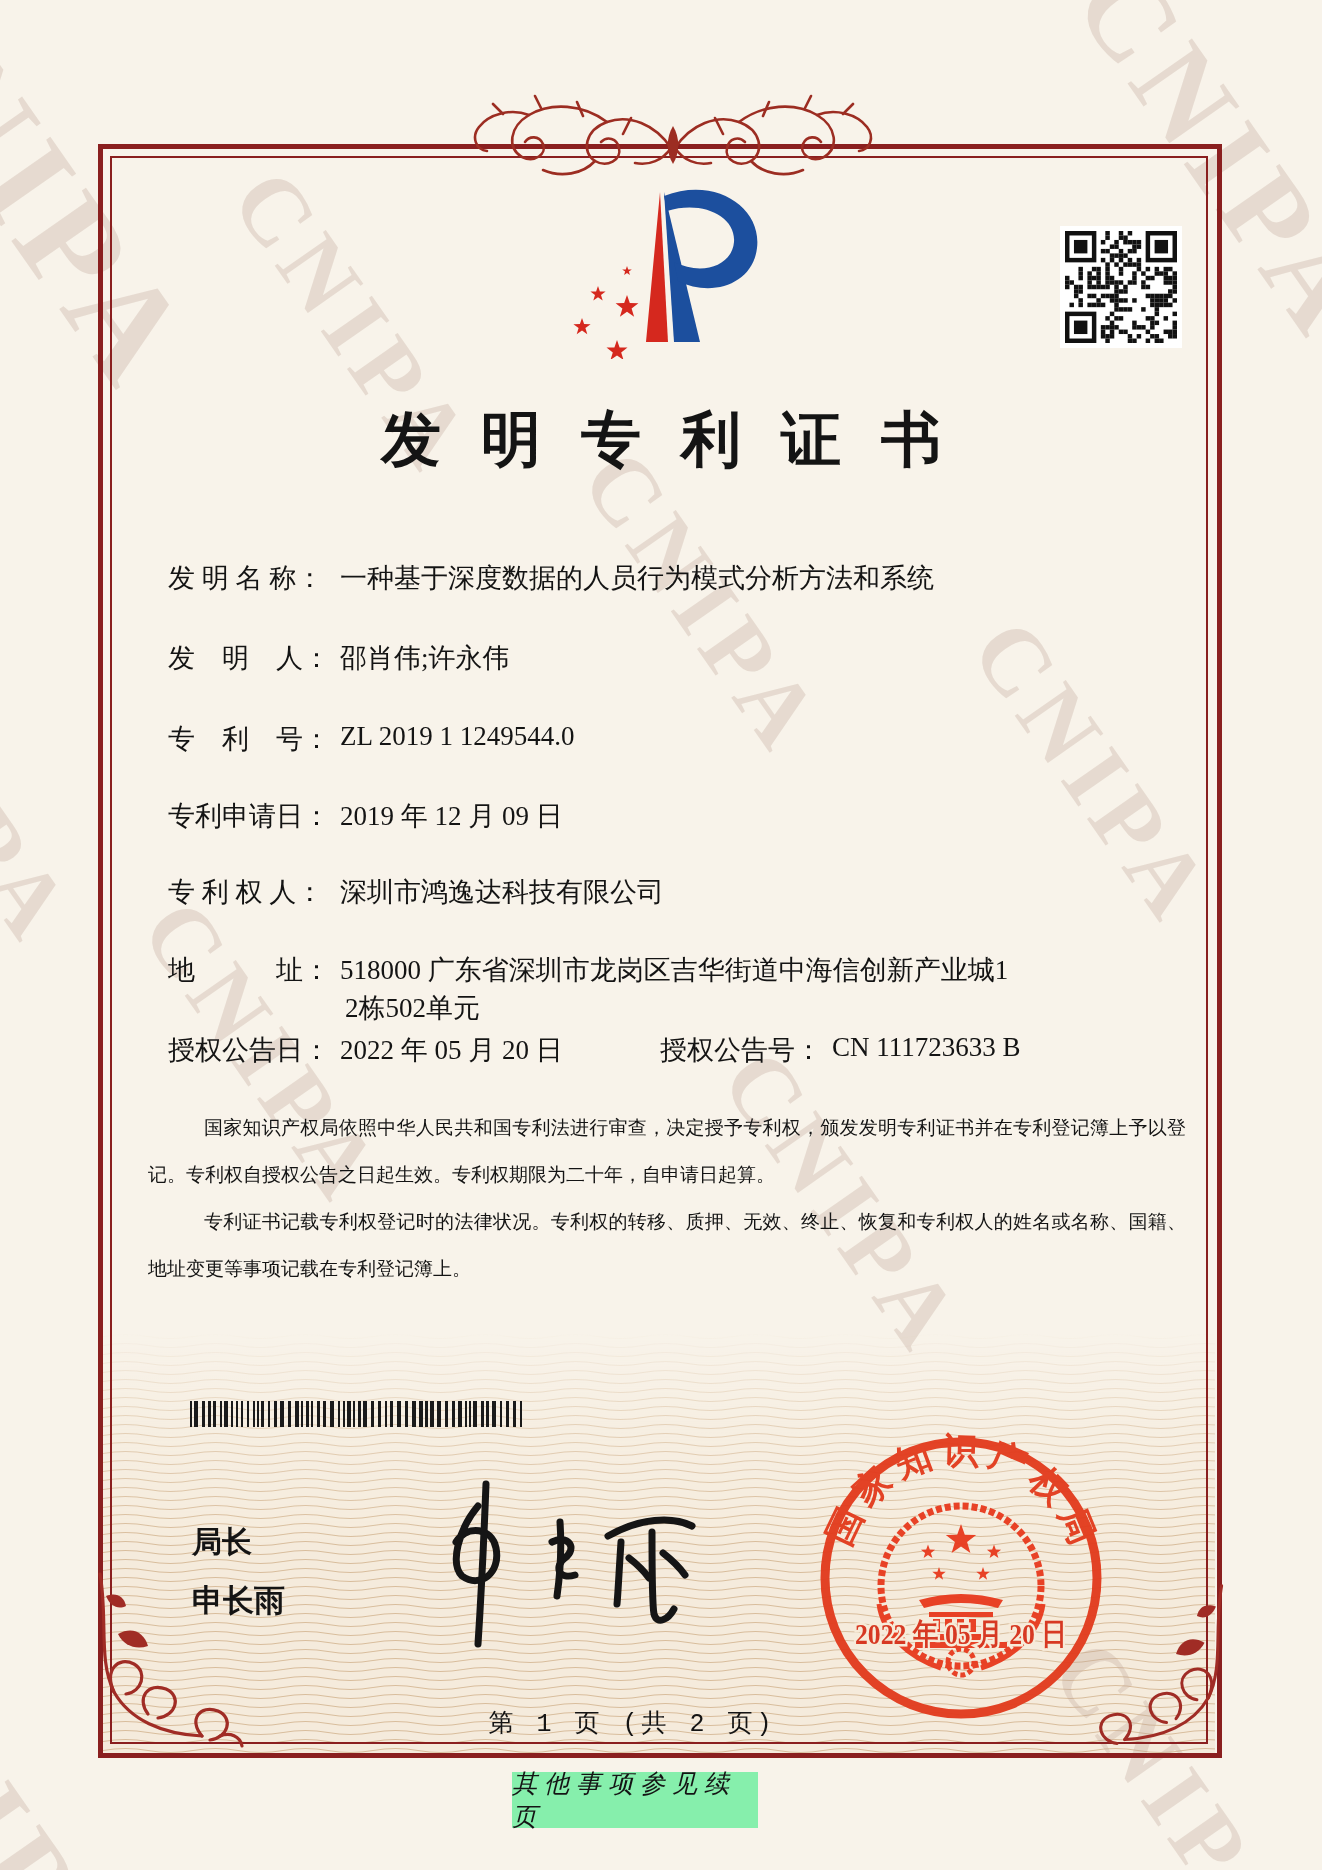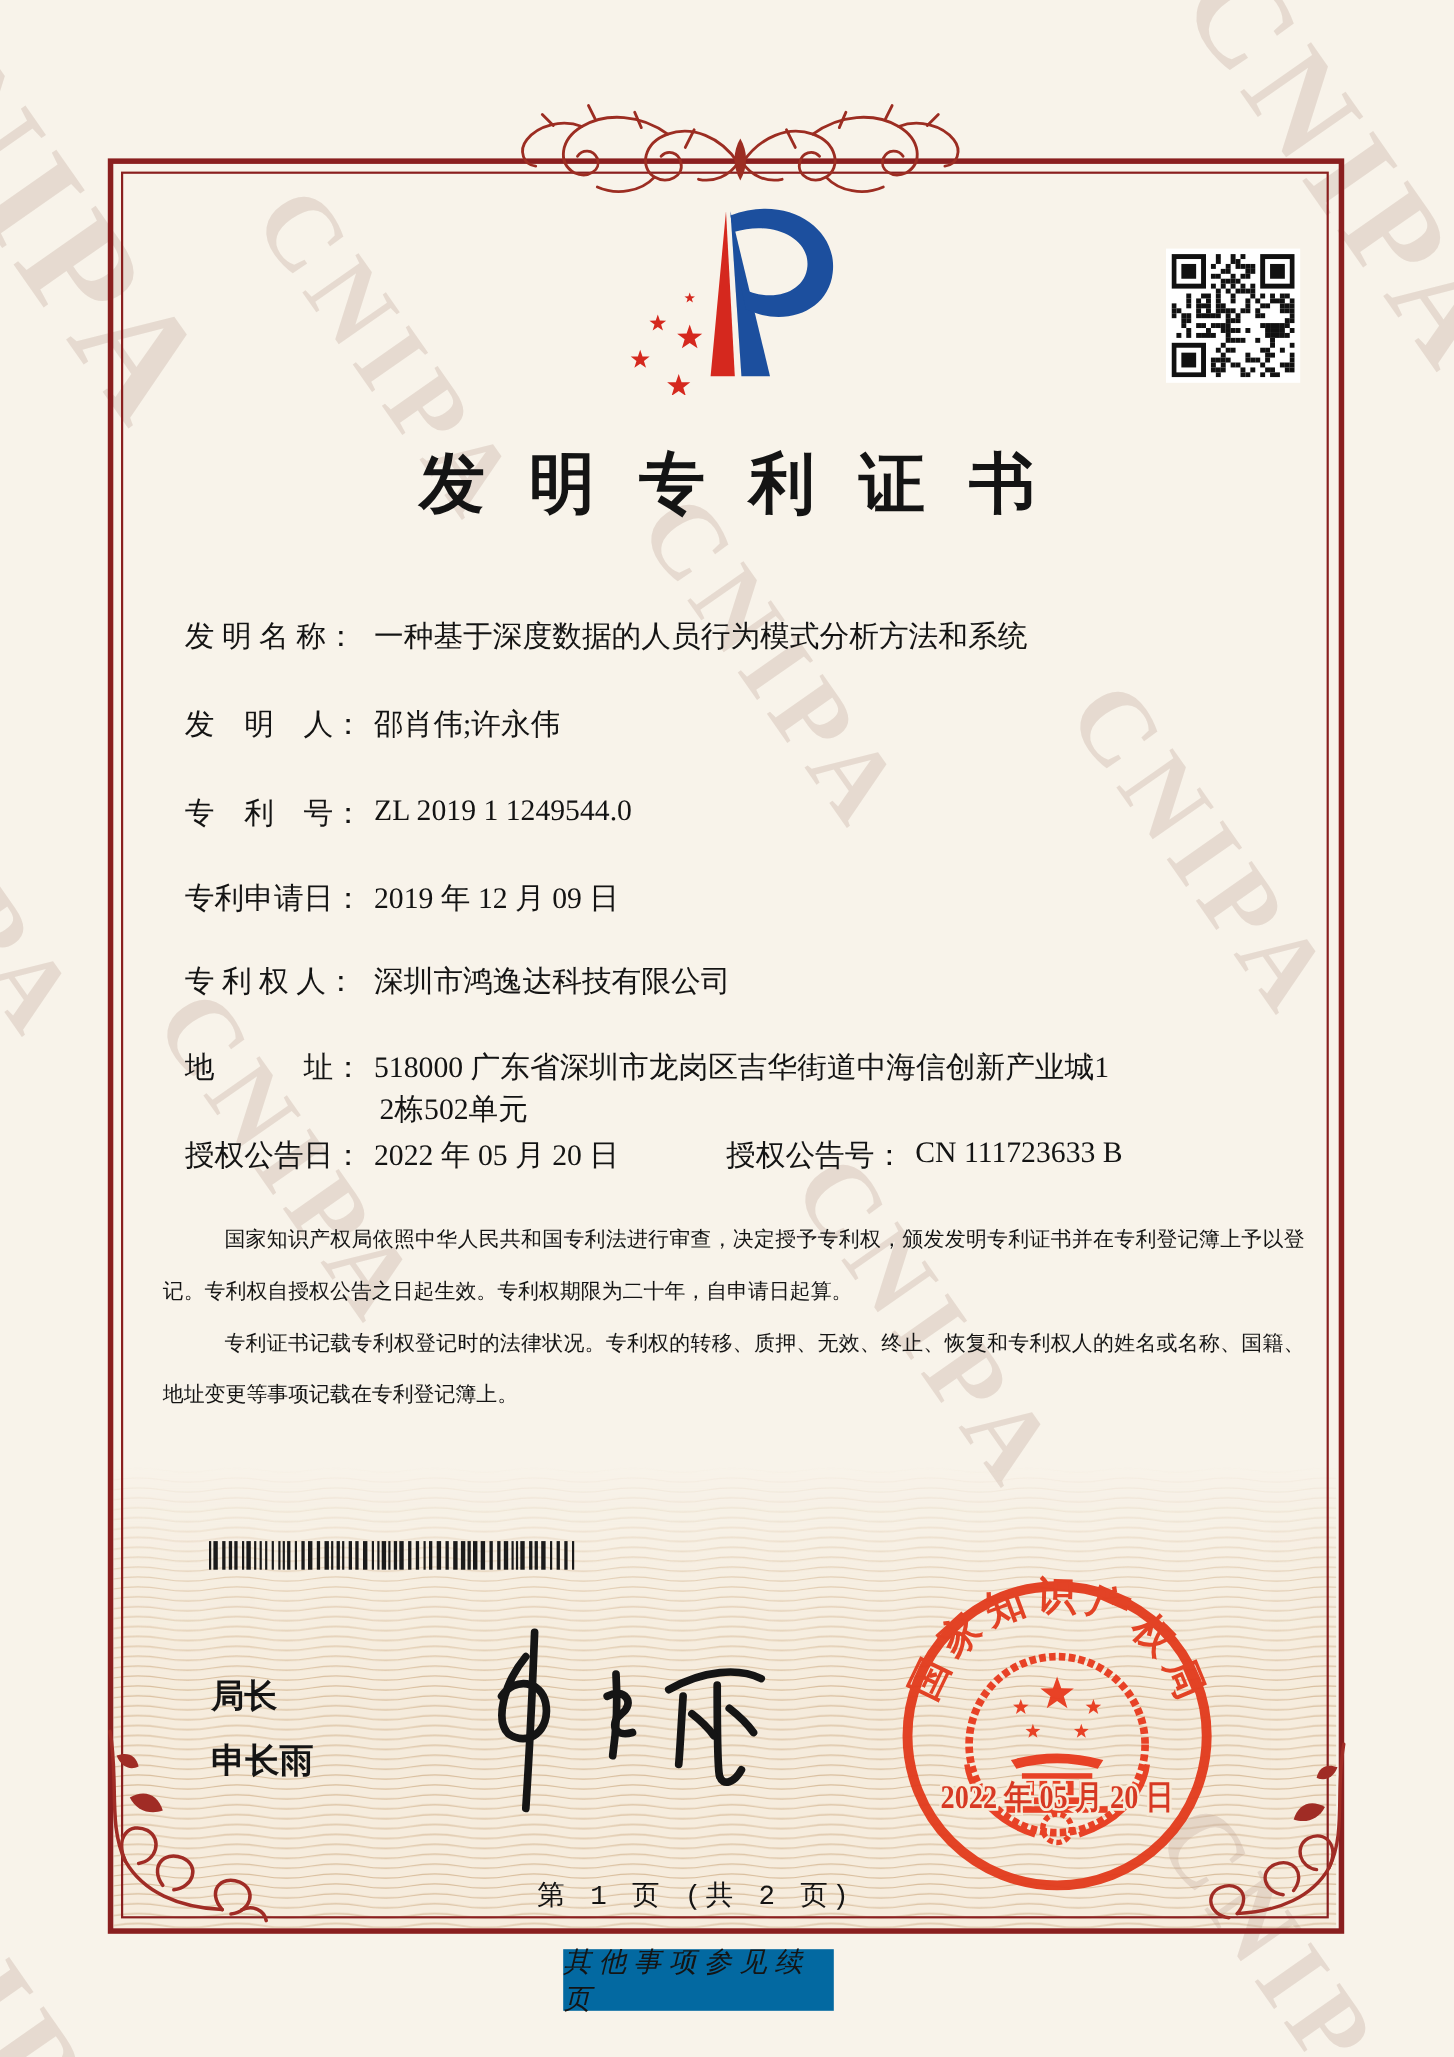--- a/index.html
+++ b/index.html
@@ -26,21 +26,21 @@
   .body-text{position:absolute;left:148px;top:1104px;width:1038px;font-size:19px;
              line-height:47px;text-align:justify;z-index:4;}
   .body-text p{margin:0;text-indent:56px;}
   .band{position:absolute;left:103px;top:1332px;width:1112px;height:421px;z-index:1;}
   .role{position:absolute;left:192px;top:1522px;font-family:"Liberation Sans","DejaVu Sans",sans-serif;
         font-weight:700;font-size:30px;z-index:4;}
   .role-name{position:absolute;left:192px;top:1580px;font-family:"Liberation Sans","DejaVu Sans",sans-serif;
         font-weight:700;font-size:31px;z-index:4;}
   .page-info{position:absolute;left:432px;top:1706px;width:400px;text-align:center;
              font-size:25px;letter-spacing:4px;z-index:4;font-family:Liberation Mono, monospace;}
-  .footer-box{position:absolute;left:512px;top:1772px;width:246px;height:56px;background:#0369a1;
+  .footer-box{position:absolute;left:512px;top:1772px;width:246px;height:56px;background:#86efac;
               z-index:4;display:flex;align-items:center;justify-content:center;}
   .footer-note{font-size:25px;letter-spacing:7px;font-style:italic;}
   .sig-svg{position:absolute;left:400px;top:1476px;z-index:5;}
   .seal-svg{position:absolute;left:813px;top:1428px;z-index:5;opacity:.95;}
   .orn-top{position:absolute;left:463px;top:90px;z-index:4;}
   .orn-bl{position:absolute;left:90px;top:1568px;z-index:4;}
   .orn-br{position:absolute;left:1080px;top:1580px;z-index:4;transform:scaleX(-1);}
   .logo-svg{position:absolute;left:550px;top:184px;z-index:4;}
   .qr{position:absolute;left:1060px;top:226px;background:#fff;padding:5px;z-index:4;}
   .barcode-svg{position:absolute;left:190px;top:1400px;z-index:4;}

